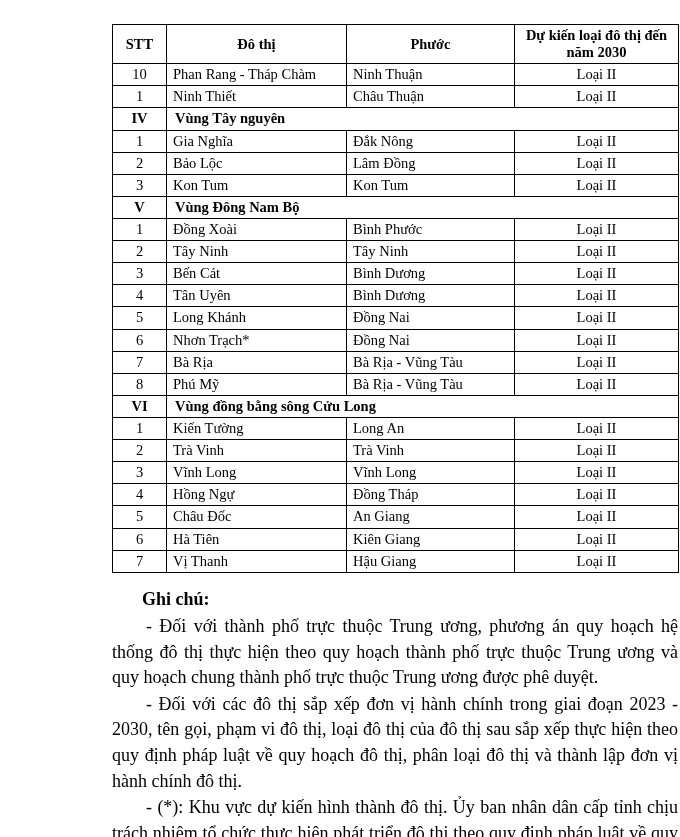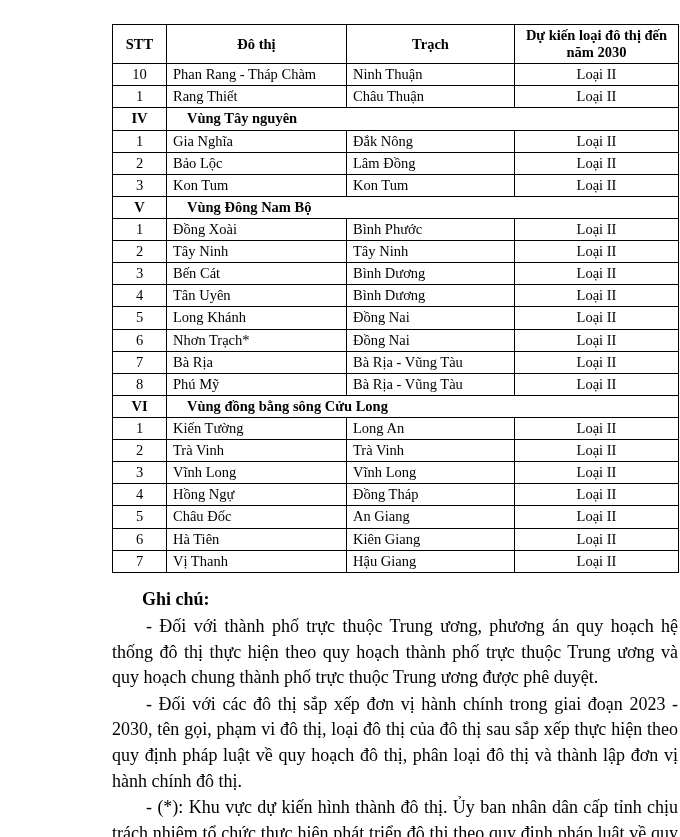--- a/index.html
+++ b/index.html
@@ -65,21 +65,21 @@
   tr.region td {
     font-weight: bold;
   }
   tr.region td.stt {
     text-align: center;
     font-weight: bold;
     margin-top: 20px;
   }
   tr.region td.region-name {
     text-align: left;
-    padding-left: 20px;
+    padding-left: 8px;
     font-weight: bold;
   }
   .notes {
     margin-left: 72px;
     width: 566px;
     margin-top: 14px;
     font-size: 18px;
     line-height: 1.42;
     text-align: justify;
   }
@@ -102,34 +102,34 @@
     <colgroup>
       <col class="c-stt">
       <col class="c-dothi">
       <col class="c-tinh">
       <col class="c-loai">
     </colgroup>
     <thead>
       <tr>
         <th>STT</th>
         <th>Đô thị</th>
-        <th>Trạch</th>
+        <th>Phước</th>
         <th>Dự kiến loại đô thị đến năm 2030</th>
       </tr>
     </thead>
     <tbody id="table-body">
         <tr>
           <td class="stt">10</td>
           <td class="name">Phan Rang - Tháp Chàm</td>
           <td class="prov">Ninh Thuận</td>
           <td class="loai">Loại II</td>
         </tr>
         <tr>
           <td class="stt">1</td>
-          <td class="name">Rang Thiết</td>
+          <td class="name">Ninh Thiết</td>
           <td class="prov">Châu Thuận</td>
           <td class="loai">Loại II</td>
         </tr>
         <tr class="region">
           <td class="stt">IV</td>
           <td class="region-name" colspan="3">Vùng Tây nguyên</td>
         </tr>
         <tr>
           <td class="stt">1</td>
           <td class="name">Gia Nghĩa</td>

